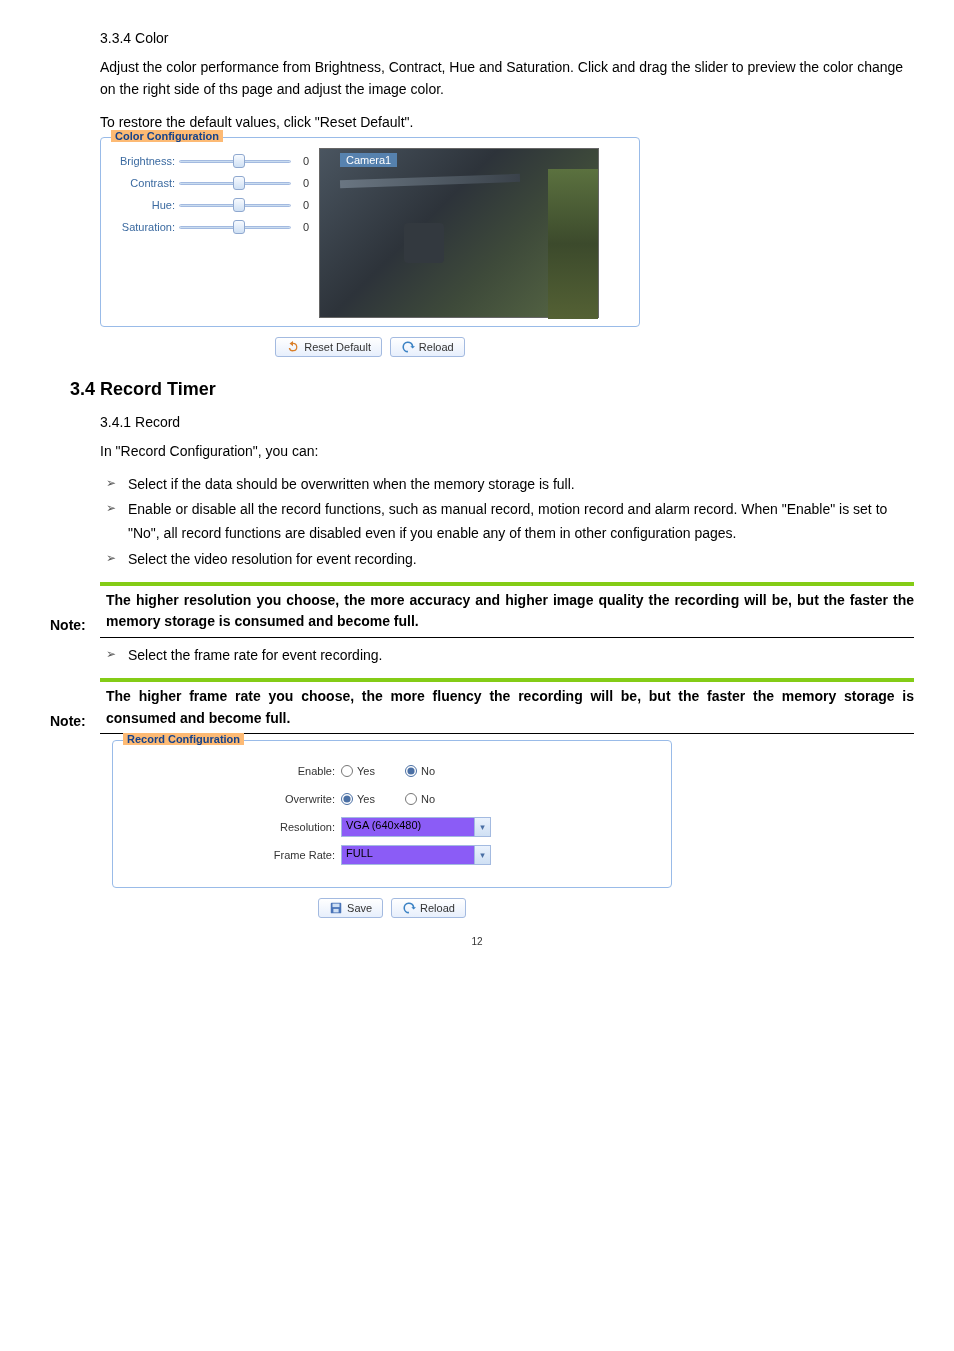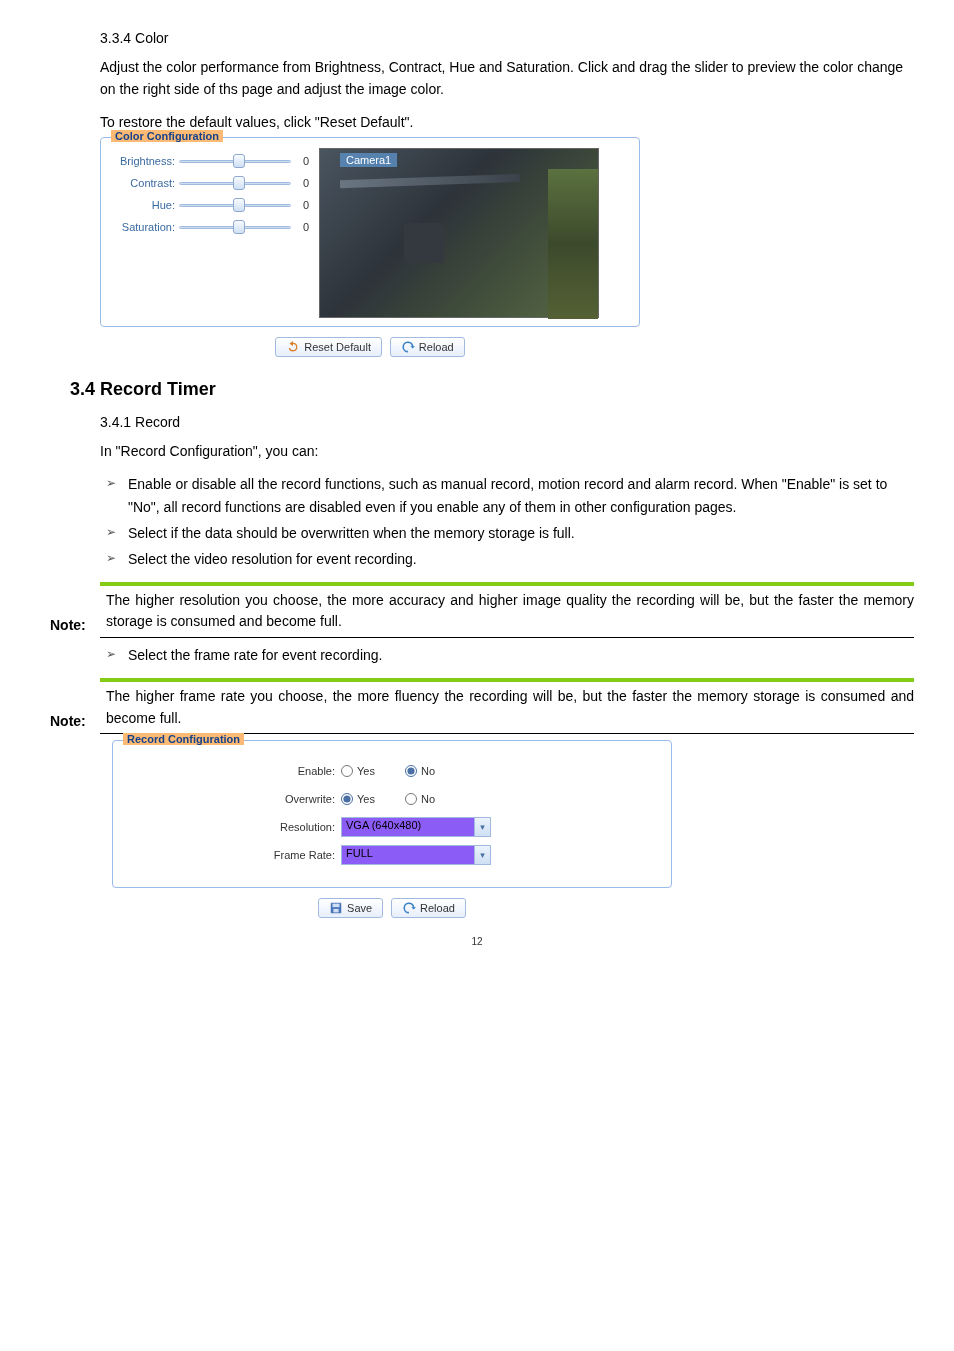--- a/index.html
+++ b/index.html
@@ -14,21 +14,21 @@
   .content { padding: 0 40px 0 100px; }
   .h-sub { font-size: 14px; font-weight: normal; margin-bottom: 10px; }
   .para { line-height: 1.6; margin-bottom: 10px; }
   .h-main { font-size: 18px; font-weight: bold; margin: 18px 0 14px -30px; }
   .bullet-list { list-style: none; padding-left: 6px; margin-bottom: 10px; }
   .bullet-list li { position: relative; padding-left: 22px; line-height: 1.7; margin-bottom: 2px; }
   .bullet-list li::before { content: "➢"; position: absolute; left: 0; top: 0; color: #555; font-size: 12px; }
   .note-block { border-top: 4px solid #84cc16; border-bottom: 1px solid #000; padding: 4px 0; margin: 6px 0; display: flex; align-items: flex-end; }
   .note-label { font-weight: bold; font-family: Verdana, sans-serif; width: 56px; flex-shrink: 0; margin-left: -50px; padding-left: 0; }
   .note-wrap { margin-left: -40px; padding-left: 40px; }
-  .note-text { font-family: Verdana, sans-serif; line-height: 1.55; flex: 1; text-align: justify; }
+  .note-text { font-family: Verdana, sans-serif; line-height: 1.55; flex: 1; text-align: justify; font-weight: bold; }
   .note-text.just { text-align: justify; }
 
   
   .fig-color {
     width: 540px;
     margin: 4px 0 14px 0;
     font-family: Tahoma, sans-serif;
   }
   .fieldset {
     border: 1px solid #99bbe8;
@@ -192,22 +192,22 @@
       </span>
     </div>
   </div>
 
   <h2 class="h-main">3.4 Record Timer</h2>
 
   <h3 class="h-sub">3.4.1 Record</h3>
   <p class="para">In "Record Configuration", you can:</p>
 
   <ul class="bullet-list">
+    <li>Select if the data should be overwritten when the memory storage is full.</li>
     <li>Enable or disable all the record functions, such as manual record, motion record and alarm record. When "Enable" is set to "No", all record functions are disabled even if you enable any of them in other configuration pages.</li>
-    <li>Select if the data should be overwritten when the memory storage is full.</li>
     <li>Select the video resolution for event recording.</li>
   </ul>
 
   <div class="note-wrap">
     <div class="note-block">
       <span class="note-label">Note:</span>
       <span class="note-text">The higher resolution you choose, the more accuracy and higher image quality the recording will be, but the faster the memory storage is consumed and become full.</span>
     </div>
   </div>
 

